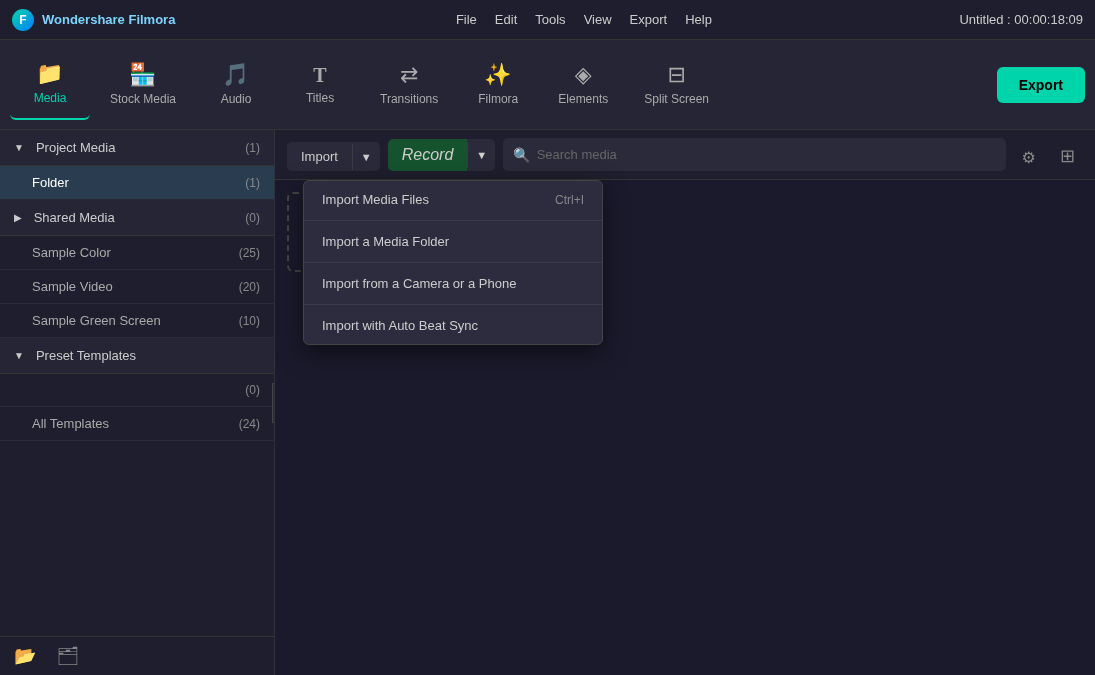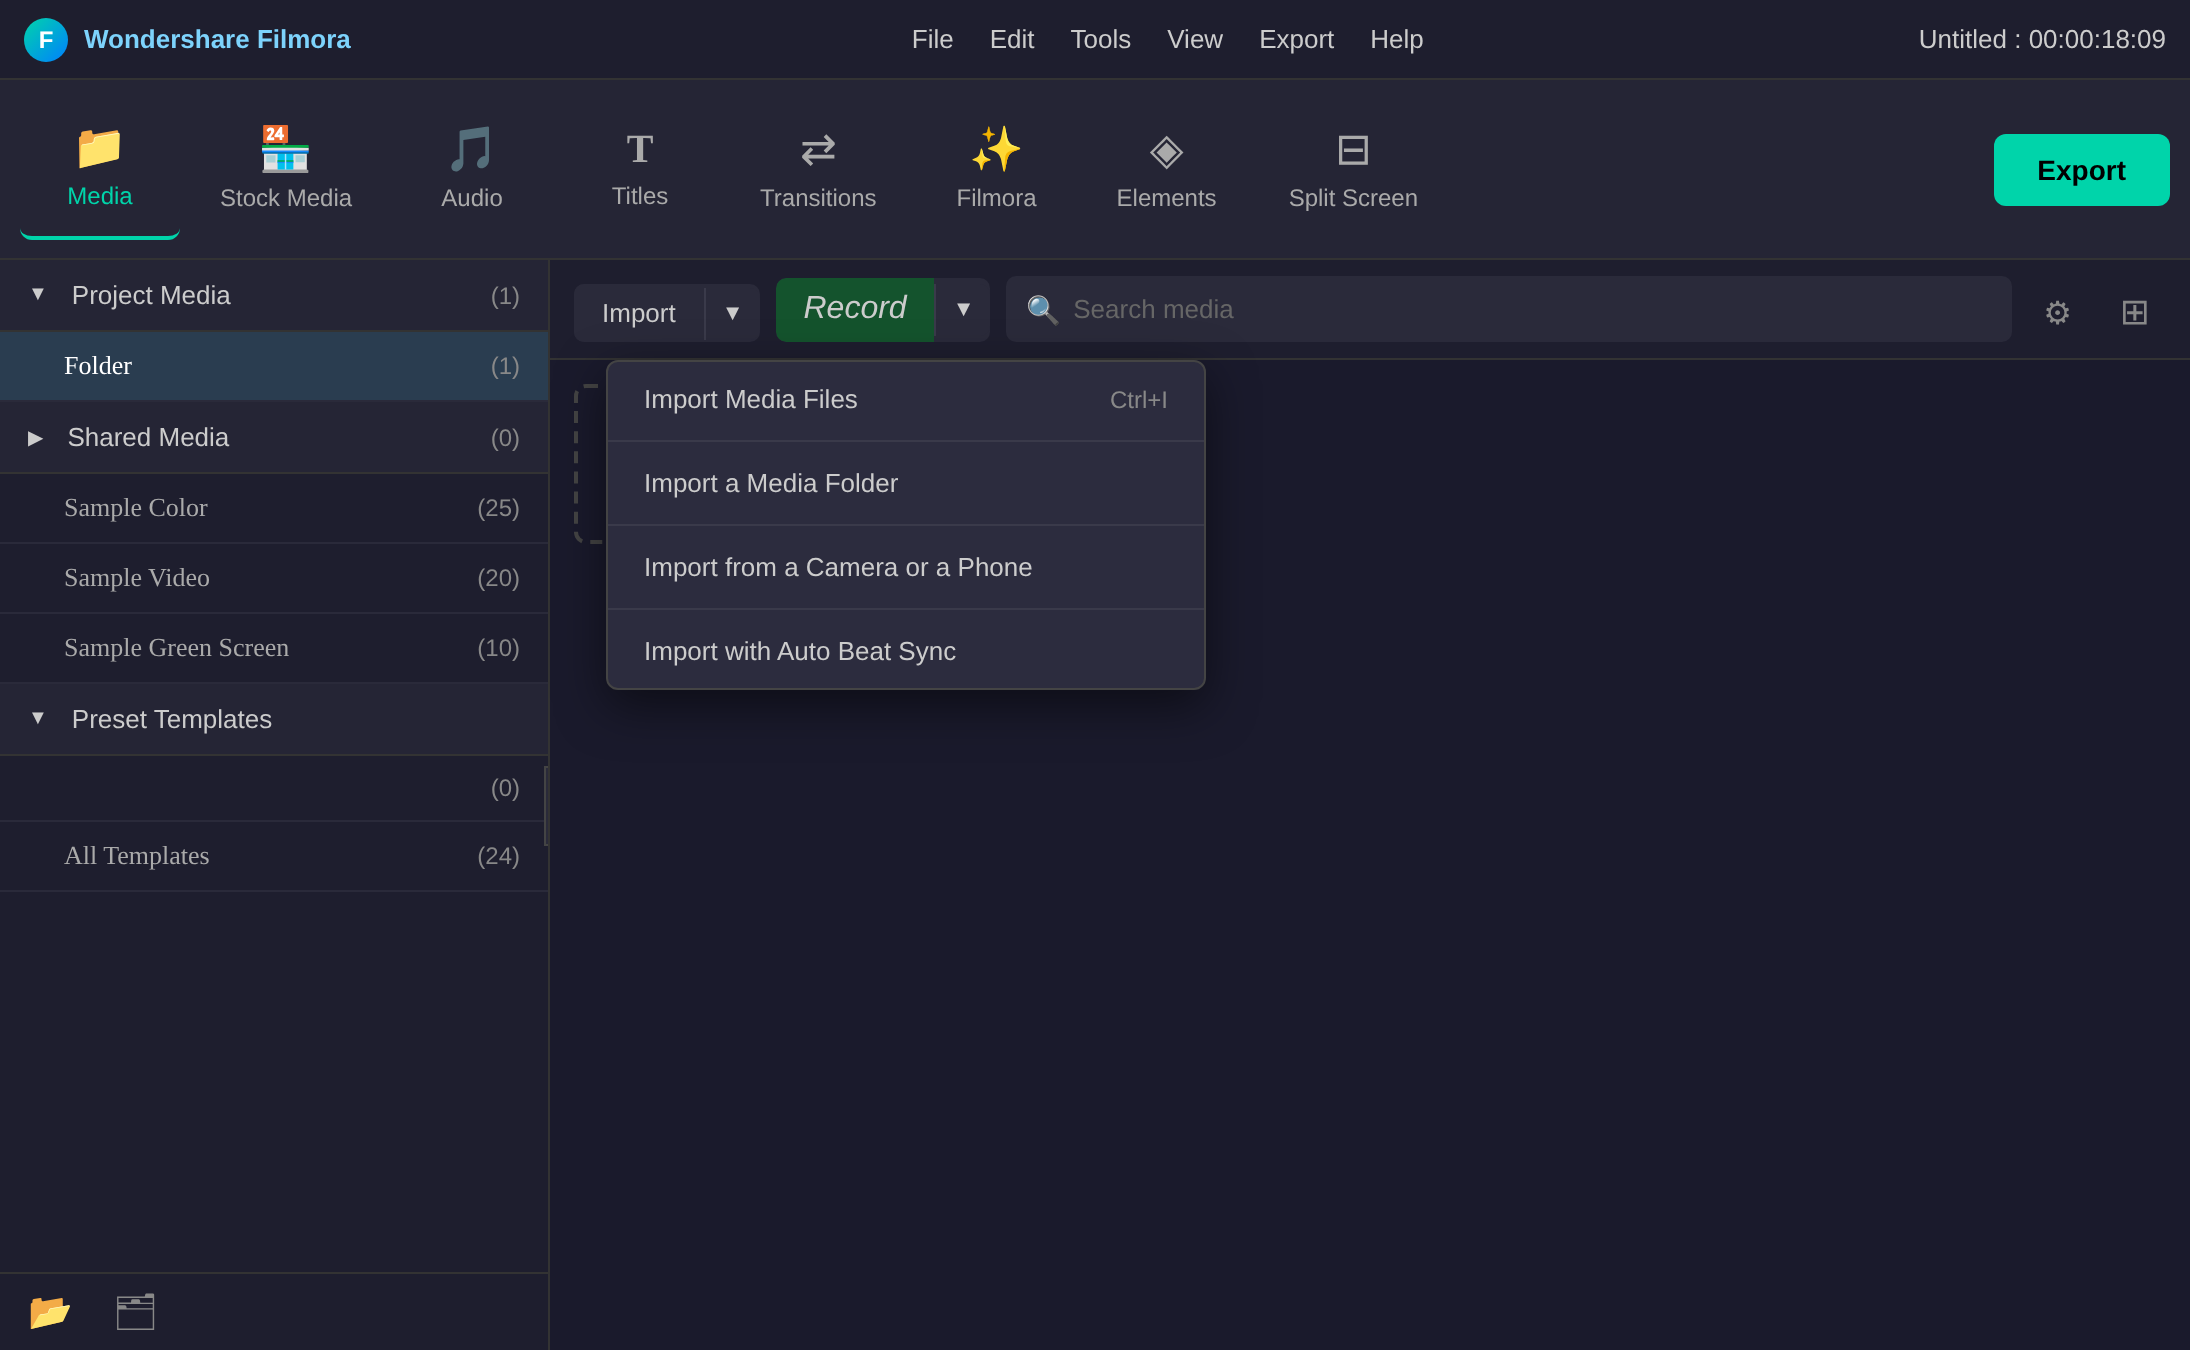--- a/index.html
+++ b/index.html
@@ -139,21 +139,21 @@
     }
     .sidebar-item.folder-active {
       background: #2a3d50;
       color: #fff;
     }
     .sidebar-count {
       color: #888;
       font-size: 12px;
       margin-left: auto;
     }
-    .sidebar-item-name { flex: 1; font-family: Liberation Serif, serif; }
+    .sidebar-item-name { flex: 1; }
     .collapse-arrow {
       font-size: 10px;
       margin-right: 4px;
     }
     .sidebar-section-count {
       margin-left: auto;
       color: #888;
       font-size: 12px;
     }
 

